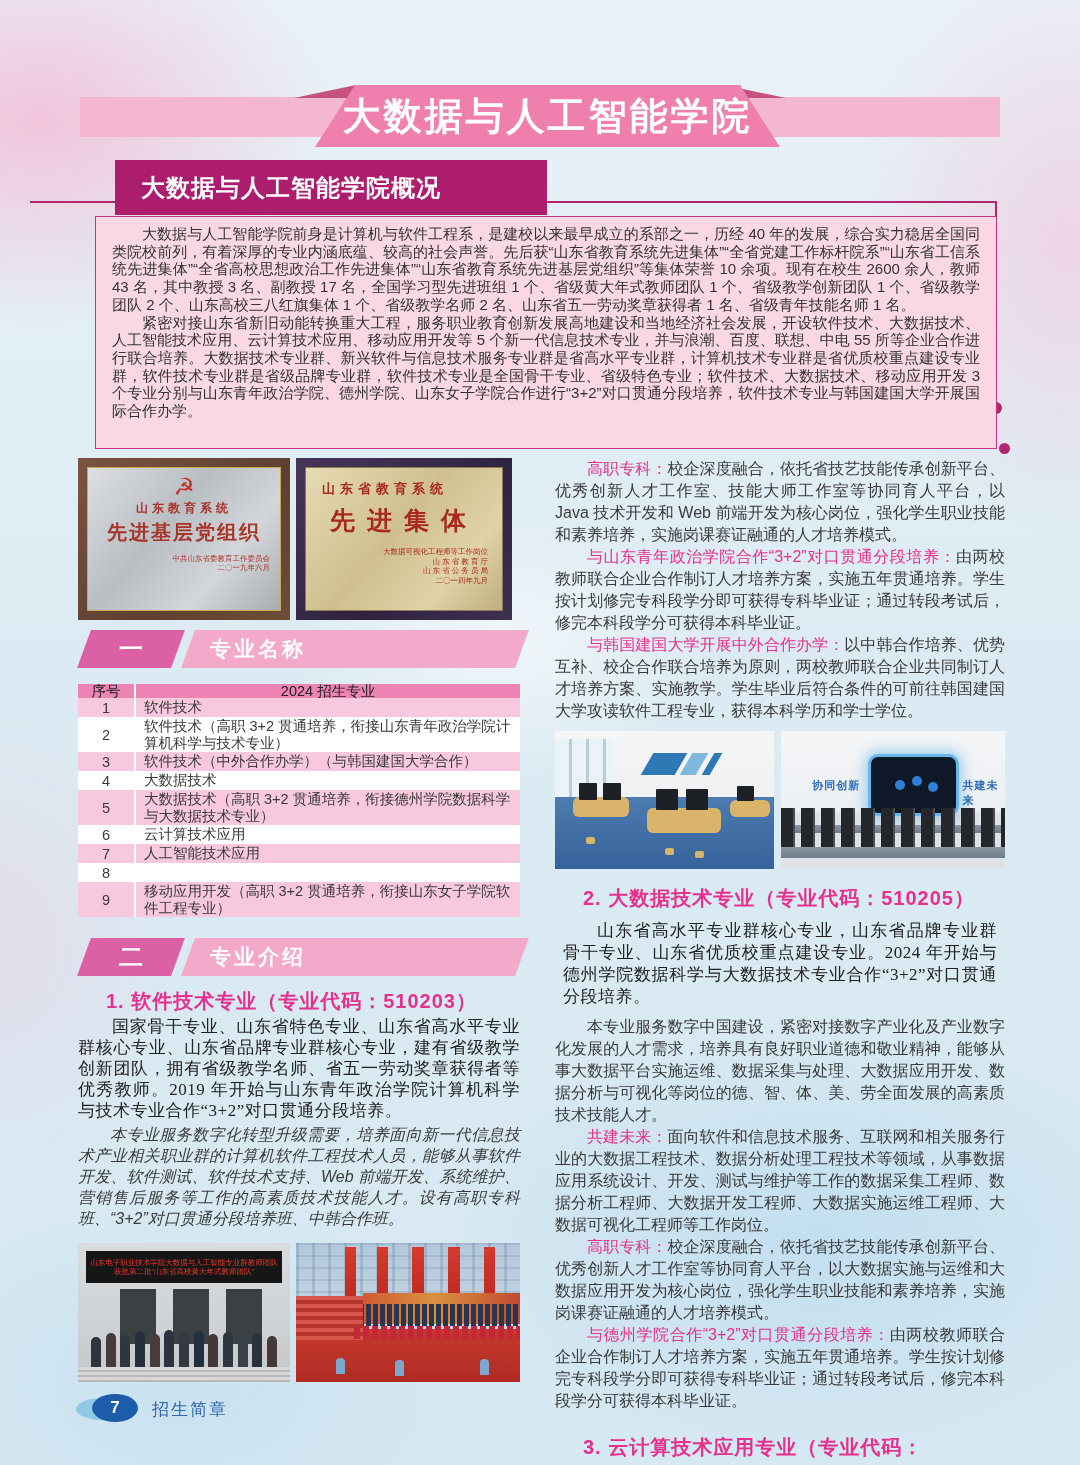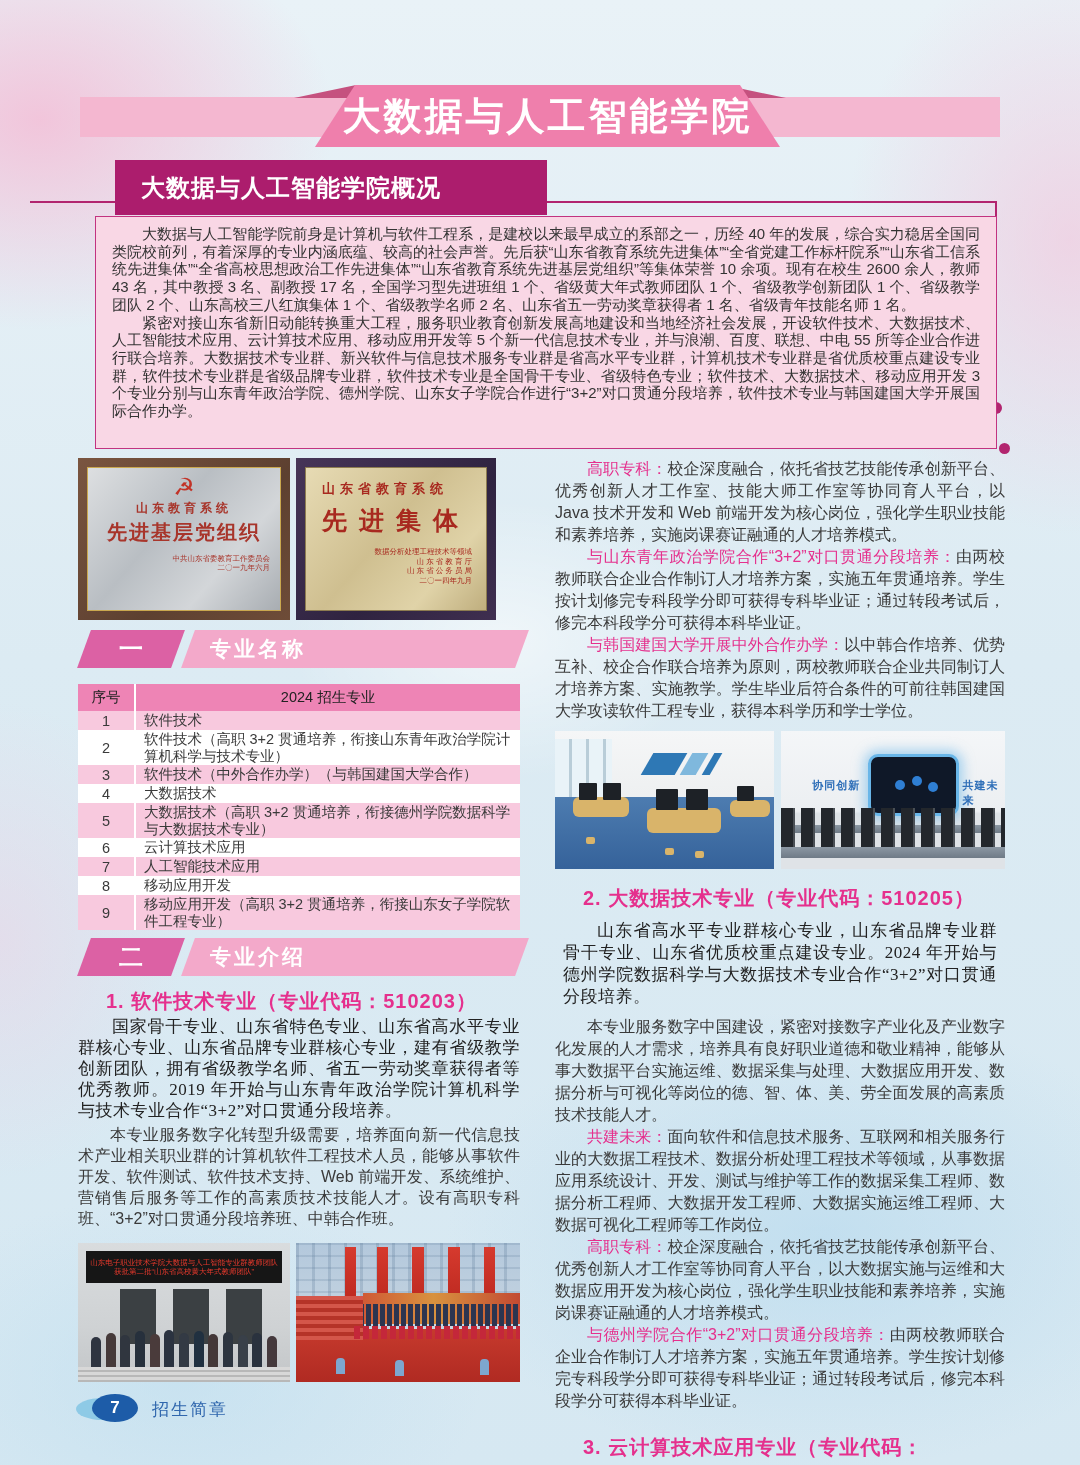--- a/index.html
+++ b/index.html
@@ -30,21 +30,21 @@
   .gk-dot-a{position:absolute;left:990px;top:402px;width:12px;height:12px;border-radius:50%;background:#b2256f;}
   .gk-dot-b{position:absolute;left:999px;top:443px;width:11px;height:11px;border-radius:50%;background:#b2256f;}
   .gk-head{position:absolute;left:115px;top:160px;width:432px;height:55px;background:#ac1d6d;
     color:#fff;font-size:24px;font-weight:bold;line-height:55px;padding-left:26px;box-sizing:border-box;letter-spacing:1px;}
   .ov-box{position:absolute;left:95px;top:216px;width:902px;height:233px;background:#f9d7e5;
     border:1px solid #c23380;box-sizing:border-box;padding:8px 16px 0 16px;}
   .ov-box p{margin:0;font-size:15px;line-height:17.7px;text-indent:2em;text-align:justify;color:#333;}
   
   .plaque{position:absolute;top:458px;height:162px;box-sizing:border-box;padding:9px;}
   .plaque.p1{left:78px;width:212px;background:linear-gradient(135deg,#7a5540,#5d4030 60%,#6e4c38);}
-  .plaque.p2{left:296px;width:200px;background:linear-gradient(135deg,#473558,#2f2340 60%,#3f2f50);}
+  .plaque.p2{left:296px;width:216px;background:linear-gradient(135deg,#473558,#2f2340 60%,#3f2f50);}
   .plate{width:100%;height:100%;box-sizing:border-box;text-align:center;position:relative;}
   .plate.silver{background:linear-gradient(130deg,#dddfe1 0%,#b9bec3 40%,#d3d6d9 70%,#a8adb2 100%);border:1px solid #caa84f;}
   .plate.gold{background:linear-gradient(130deg,#e7dbb4 0%,#cfbf90 45%,#e0d3a8 75%,#bfae7e 100%);border:1px solid #8d7c50;}
   .emblem{color:#c23328;font-size:24px;line-height:26px;margin-top:6px;}
   .aw-org1{color:#a8352b;font-size:12px;letter-spacing:4px;font-weight:bold;font-family:"Liberation Serif",serif;}
   .aw-title1{color:#a8352b;font-size:20px;letter-spacing:2px;font-weight:bold;font-family:"Liberation Serif",serif;margin-top:2px;}
   .aw-small{color:#a8352b;font-size:7.5px;line-height:9px;margin-top:8px;text-align:right;padding-right:10px;}
   .aw-org2{color:#a8291f;font-size:13px;letter-spacing:5px;font-weight:bold;text-align:left;padding:12px 0 0 16px;font-family:"Liberation Serif",serif;}
   .aw-title2{color:#a8291f;font-size:25px;letter-spacing:12px;font-weight:bold;font-family:"Liberation Serif",serif;margin-top:6px;}
   .aw-small2{color:#a8291f;font-size:7.5px;line-height:9.5px;margin-top:10px;text-align:right;padding-right:14px;}
@@ -54,31 +54,31 @@
   .tab .bg-label{position:absolute;left:110px;top:0;width:334px;height:38px;background:#f3a9ca;transform:skewX(-20deg);}
   .tab .num{position:absolute;left:6px;top:0;width:94px;height:38px;color:#fff;font-size:24px;font-weight:bold;
     display:flex;align-items:center;justify-content:center;}
   .tab .label{position:absolute;left:132px;top:0;height:38px;color:#fff;font-size:21px;font-weight:bold;letter-spacing:3px;
     display:flex;align-items:center;}
   
   .mtable{position:absolute;left:78px;top:684px;width:442px;font-size:14.5px;}
   .trow{display:flex;align-items:stretch;}
   .trow .c1{width:58px;flex:none;display:flex;align-items:center;justify-content:center;border-right:2px solid #fff;box-sizing:border-box;}
   .trow .c2{flex:1;padding:1px 8px;display:flex;align-items:center;line-height:16.5px;text-align:left;}
-  .thead{background:#ee84b5;color:#222;height:27px;}
+  .thead{background:#ee84b5;color:#222;height:14px;}
   .thead .c2{justify-content:center;}
   .trow.odd{background:#f8c9de;}
   .trow.even{background:#ffffff;}
   .trow.single{height:19px;}
   .trow.double{min-height:34px;}
   
   .mh{position:absolute;font-size:20px;font-weight:bold;color:#e5308d;letter-spacing:1px;}
   .kai{font-family:"Liberation Serif","DejaVu Serif",serif;font-size:17px;line-height:21px;letter-spacing:.5px;
     text-indent:2em;text-align:justify;color:#222;margin:0;}
-  .sans{font-size:16px;line-height:21px;text-indent:2em;text-align:justify;color:#3a3a3a;margin:0;}
+  .sans{font-size:16px;line-height:21px;text-indent:2em;text-align:justify;color:#3a3a3a;margin:0;font-style:italic;}
   .lblock{position:absolute;left:78px;width:442px;}
   .rcol{position:absolute;left:555px;top:458px;width:450px;}
   .rcol p.rb{font-size:16px;line-height:22px;text-indent:2em;text-align:justify;color:#3a3a3a;margin:0;}
   .rcol .kai2{font-family:"Liberation Serif","DejaVu Serif",serif;font-size:17px;line-height:22px;letter-spacing:.5px;
     text-indent:2em;text-align:justify;color:#222;margin:8px;}
   .lead{color:#e5308d;}
   .rcol .mh2{position:static;margin:16px 0 8px 0;padding-left:28px;font-size:20px;font-weight:bold;color:#e5308d;letter-spacing:1px;}
   
   .photo{position:absolute;overflow:hidden;background:#cfd3d6;margin-top:7px;}
   .prow{position:relative;overflow:hidden;background:#eef1f3;}
@@ -166,21 +166,21 @@
         <div>中共山东省委教育工作委员会</div>
         <div>二〇一九年六月</div>
       </div>
     </div>
   </div>
   <div class="plaque p2">
     <div class="plate gold">
       <div class="aw-org2">山东省教育系统</div>
       <div class="aw-title2">先进集体</div>
       <div class="aw-small2">
-        <div>数据分析处理工程技术等领域</div>
+        <div>大数据可视化工程师等工作岗位</div>
         <div>山 东 省 教 育 厅</div>
         <div>山 东 省 公 务 员 局</div>
         <div>二〇一四年九月</div>
       </div>
     </div>
   </div>
 
   <div class="tab" style="top:630px;">
     <div class="bg-num"></div>
     <div class="bg-label"></div>
@@ -216,21 +216,20 @@
     <div class="trow even single">
         <div class="c1">6</div>
         <div class="c2">云计算技术应用</div>
       </div>
     <div class="trow odd single">
         <div class="c1">7</div>
         <div class="c2">人工智能技术应用</div>
       </div>
     <div class="trow even single">
         <div class="c1">8</div>
-        <div class="c2">移动应用开发</div>
       </div>
     <div class="trow odd double">
         <div class="c1">9</div>
         <div class="c2">移动应用开发（高职 3+2 贯通培养，衔接山东女子学院软件工程专业）</div>
       </div>
   </div>
 
   <div class="tab" style="top:938px;">
     <div class="bg-num"></div>
     <div class="bg-label"></div>

